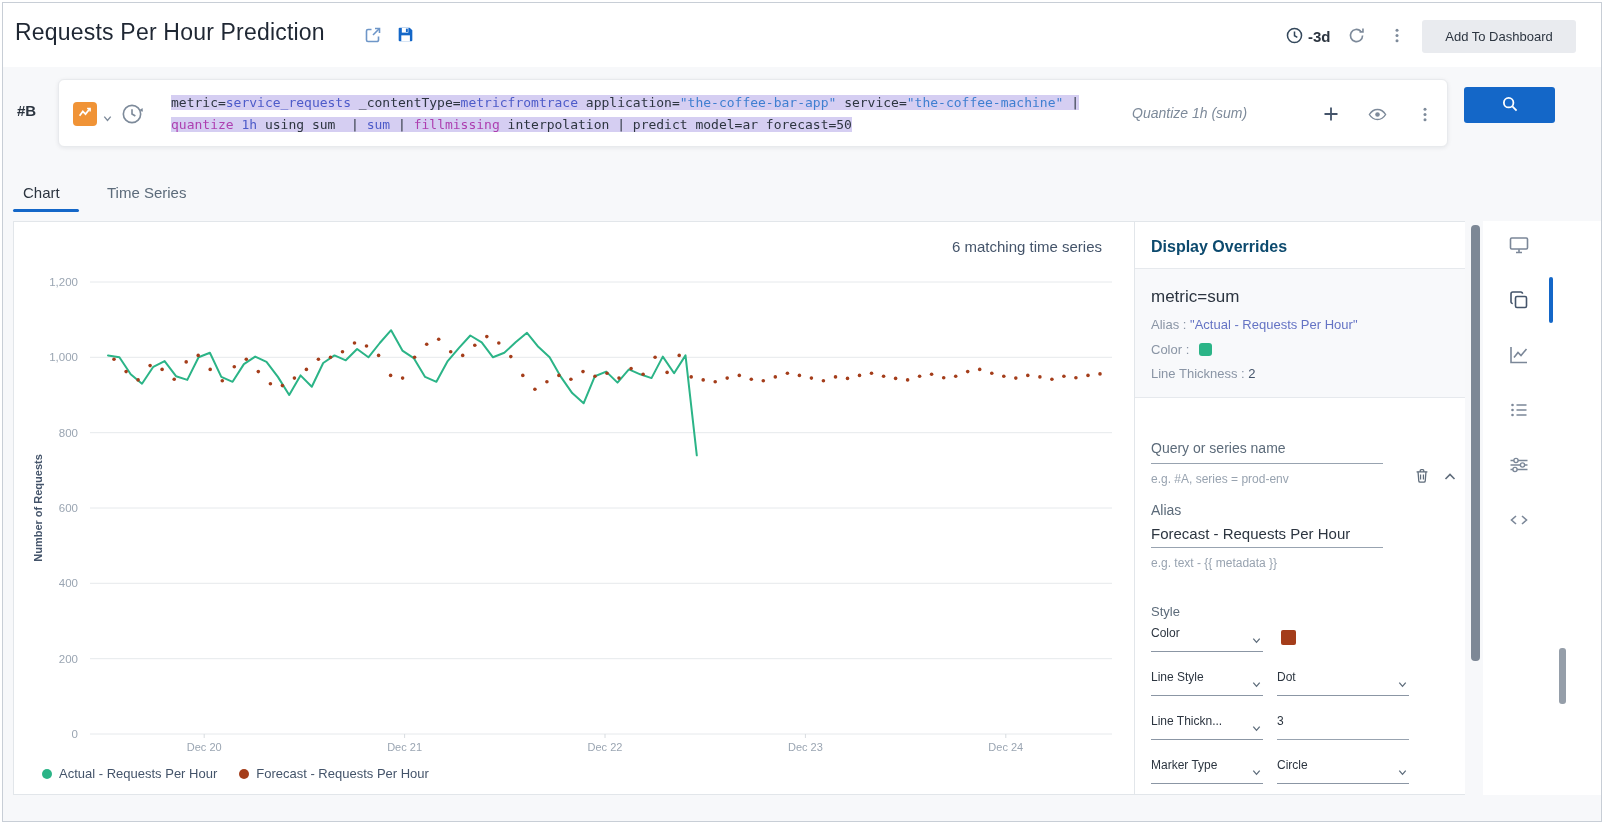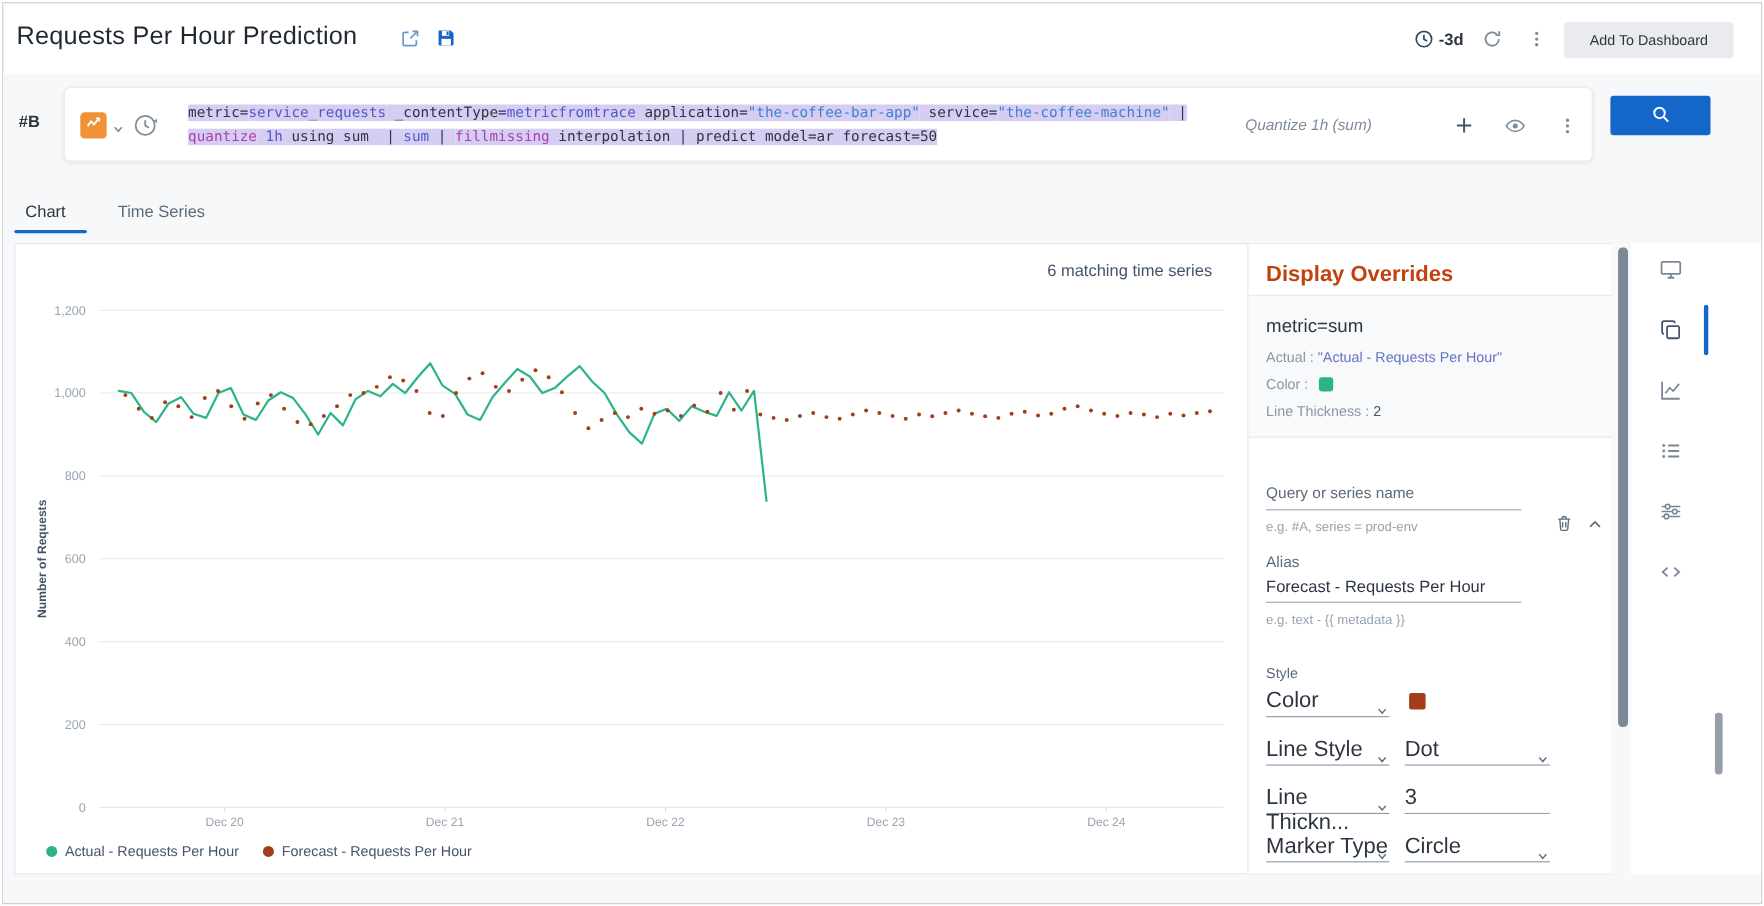--- a/index.html
+++ b/index.html
@@ -41,31 +41,31 @@
   .main-card { left:10px; top:218px; width:1452px; height:574px; background:#fff; border:1px solid #e2e6ea; }
   .matching { right:362px; top:16px; font-size:15px; color:#44546a; }
   svg text { font-family:"Liberation Sans","DejaVu Sans",sans-serif; }
   .legend { left:28px; top:544px; display:flex; gap:22px; align-items:center; }
   .legend-item { display:flex; align-items:center; gap:7px; cursor:pointer; }
   .legend-dot { width:10px; height:10px; border-radius:50%; }
   .legend-label { font-size:13px; color:#44546a; }
 
   
   .panel { left:1120px; top:0; width:331px; height:572px; border-left:1px solid #e2e6ea; background:#fff; overflow:hidden; }
-  .panel-title { left:16px; top:16px; font-size:20px; font-weight:600; color:#c2410c; }
+  .panel-title { left:16px; top:16px; font-size:16px; font-weight:600; color:#0c4a6e; }
   .summary { left:0; top:46px; width:331px; height:130px; background:#f8f9fb; border-top:1px solid #e6e9ed; border-bottom:1px solid #e6e9ed; }
   .sum-metric { left:16px; top:18px; font-size:17px; color:#2c3540; }
   .sum-row { position:absolute; left:16px; font-size:13px; color:#8a95a5; }
   .sum-alias-val { color:#6473c4; }
   .sum-thick-val { color:#44546a; }
   .swatch { display:inline-block; border-radius:3px; vertical-align:-2px; }
   .fld-label { font-size:14px; color:#5c6b7a; }
   .fld-hint { font-size:12px; color:#98a3b0; }
   .alias-input { left:16px; top:298px; width:232px; height:28px; border:none; border-bottom:1px solid #98a3b0; background:transparent; font-size:15px; color:#2c3540; font-family:inherit; outline:none; }
-  .sel { position:absolute; height:26px; border-bottom:1px solid #8b96a4; font-size:20px; color:#2c3540; cursor:pointer; }
+  .sel { position:absolute; height:26px; border-bottom:1px solid #8b96a4; font-size:12px; color:#2c3540; cursor:pointer; }
   .sel .chev { position:absolute; right:1px; top:9px; color:#5c6b7a; }
   .panel-icon { color:#5f6c7b; cursor:pointer; }
 
   
   .scroll-thumb { left:1468px; top:222px; width:9px; height:436px; background:#7d8896; border-radius:4px; cursor:grab; }
   .rail-ic { position:absolute; left:1505px; color:#7b8798; cursor:pointer; line-height:0; background:none; border:none; padding:0; }
   .rail-active-bar { left:1546px; top:274px; width:4px; height:46px; background:#1467c8; border-radius:2px; }
   .outer-thumb { left:1556px; top:645px; width:7px; height:56px; background:#959ea9; border-radius:3px; cursor:grab; }
 </style>
 </head>
@@ -289,21 +289,21 @@
         <span class="legend-dot" style="background: rgb(164, 61, 26);"></span>
         <span class="legend-label">Forecast - Requests Per Hour</span>
       </div>
     </div>
 
     <div class="abs panel">
       <div class="abs panel-title">Display Overrides</div>
       <div class="abs summary">
         <div class="abs sum-metric" style="left:16px; top:18px;">metric=sum</div>
         <div class="sum-row" style="top:48px;">
-          <span>Actual :</span>
+          <span>Alias :</span>
           <span class="sum-alias-val">"Actual - Requests Per Hour"</span>
         </div>
         <div class="sum-row" style="top:73px;">
           <span>Color :</span>
           <span class="swatch" style="width: 13px; height: 13px; margin-left: 6px; background: rgb(43, 180, 135);"></span>
         </div>
         <div class="sum-row" style="top:97px;">
           <span>Line Thickness :</span>
           <span class="sum-thick-val">2</span>
         </div>

